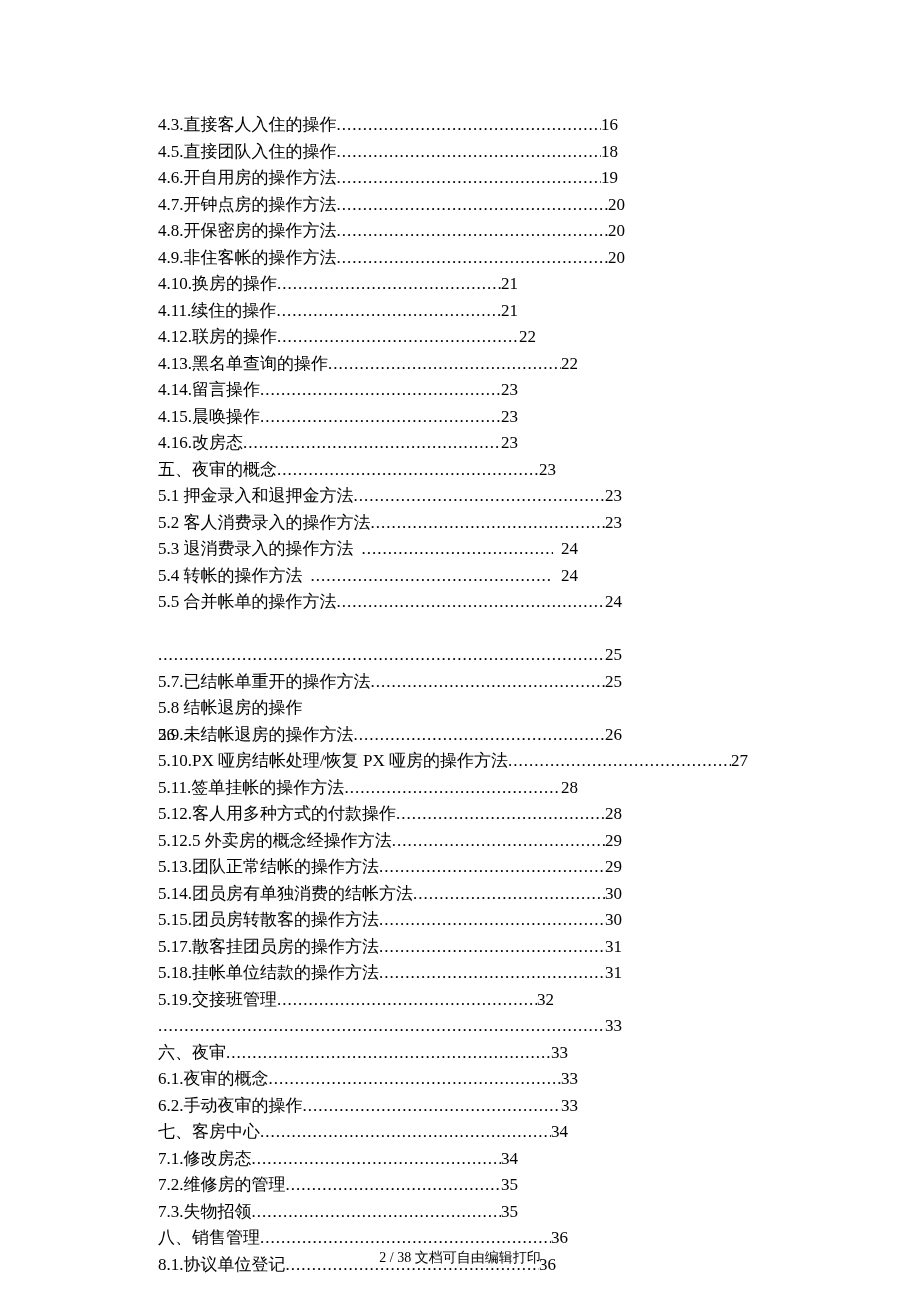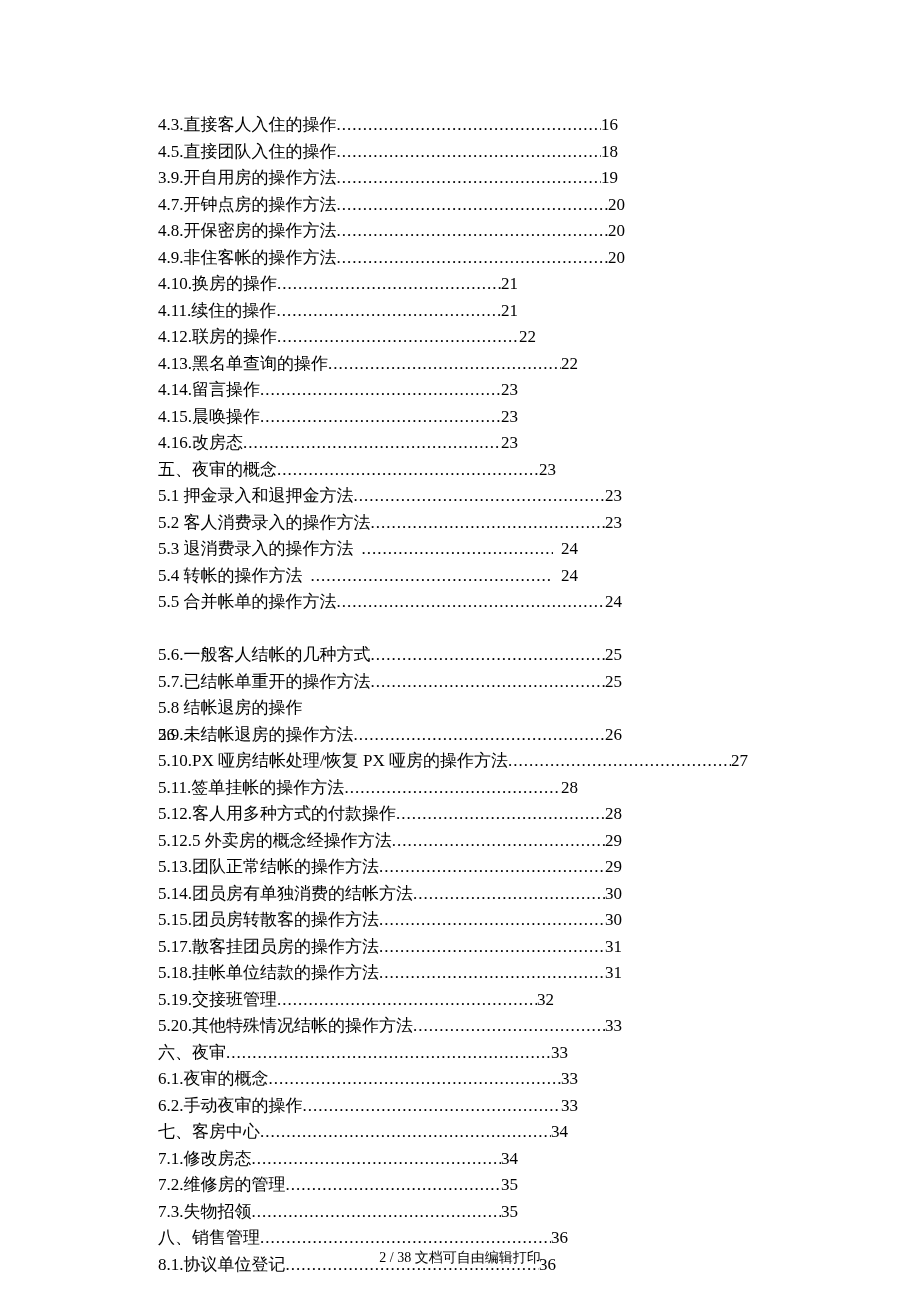--- a/index.html
+++ b/index.html
@@ -81,21 +81,21 @@
     <span class="toc-title">4.3.直接客人入住的操作</span>
     <span class="toc-dots"></span>
     <span class="toc-page">16</span>
   </div>
       <div class="toc-line w-18">
     <span class="toc-title">4.5.直接团队入住的操作</span>
     <span class="toc-dots"></span>
     <span class="toc-page">18</span>
   </div>
       <div class="toc-line w-19">
-    <span class="toc-title">3.9.开自用房的操作方法</span>
+    <span class="toc-title">4.6.开自用房的操作方法</span>
     <span class="toc-dots"></span>
     <span class="toc-page">19</span>
   </div>
       <div class="toc-line w-20">
     <span class="toc-title">4.7.开钟点房的操作方法</span>
     <span class="toc-dots"></span>
     <span class="toc-page">20</span>
   </div>
       <div class="toc-line w-20">
     <span class="toc-title">4.8.开保密房的操作方法</span>
@@ -167,21 +167,20 @@
     <span class="toc-dots"></span>
     <span class="toc-page">24</span>
   </div>
       <div class="toc-line w-24b">
     <span class="toc-title">5.5  合并帐单的操作方法</span>
     <span class="toc-dots"></span>
     <span class="toc-page">24</span>
   </div>
       <div class="spacer"></div>
       <div class="toc-line w-25">
-    <span class="toc-title">5.6.一般客人结帐的几种方式</span>
     <span class="toc-dots"></span>
     <span class="toc-page">25</span>
   </div>
       <div class="toc-line w-25">
     <span class="toc-title">5.7.已结帐单重开的操作方法</span>
     <span class="toc-dots"></span>
     <span class="toc-page">25</span>
   </div>
       <div class="toc-line w-26">
     <span class="toc-title">5.8  结帐退房的操作</span>
@@ -237,21 +236,20 @@
     <span class="toc-title">5.18.挂帐单位结款的操作方法</span>
     <span class="toc-dots"></span>
     <span class="toc-page">31</span>
   </div>
       <div class="toc-line w-32">
     <span class="toc-title">5.19.交接班管理</span>
     <span class="toc-dots"></span>
     <span class="toc-page">32</span>
   </div>
       <div class="toc-line w-33">
-    <span class="toc-title">5.20.其他特殊情况结帐的操作方法</span>
     <span class="toc-dots"></span>
     <span class="toc-page">33</span>
   </div>
       <div class="toc-line w-33h">
     <span class="toc-title">六、夜审 </span>
     <span class="toc-dots"></span>
     <span class="toc-page"> 33</span>
   </div>
       <div class="toc-line w-33b">
     <span class="toc-title">6.1.夜审的概念</span>

